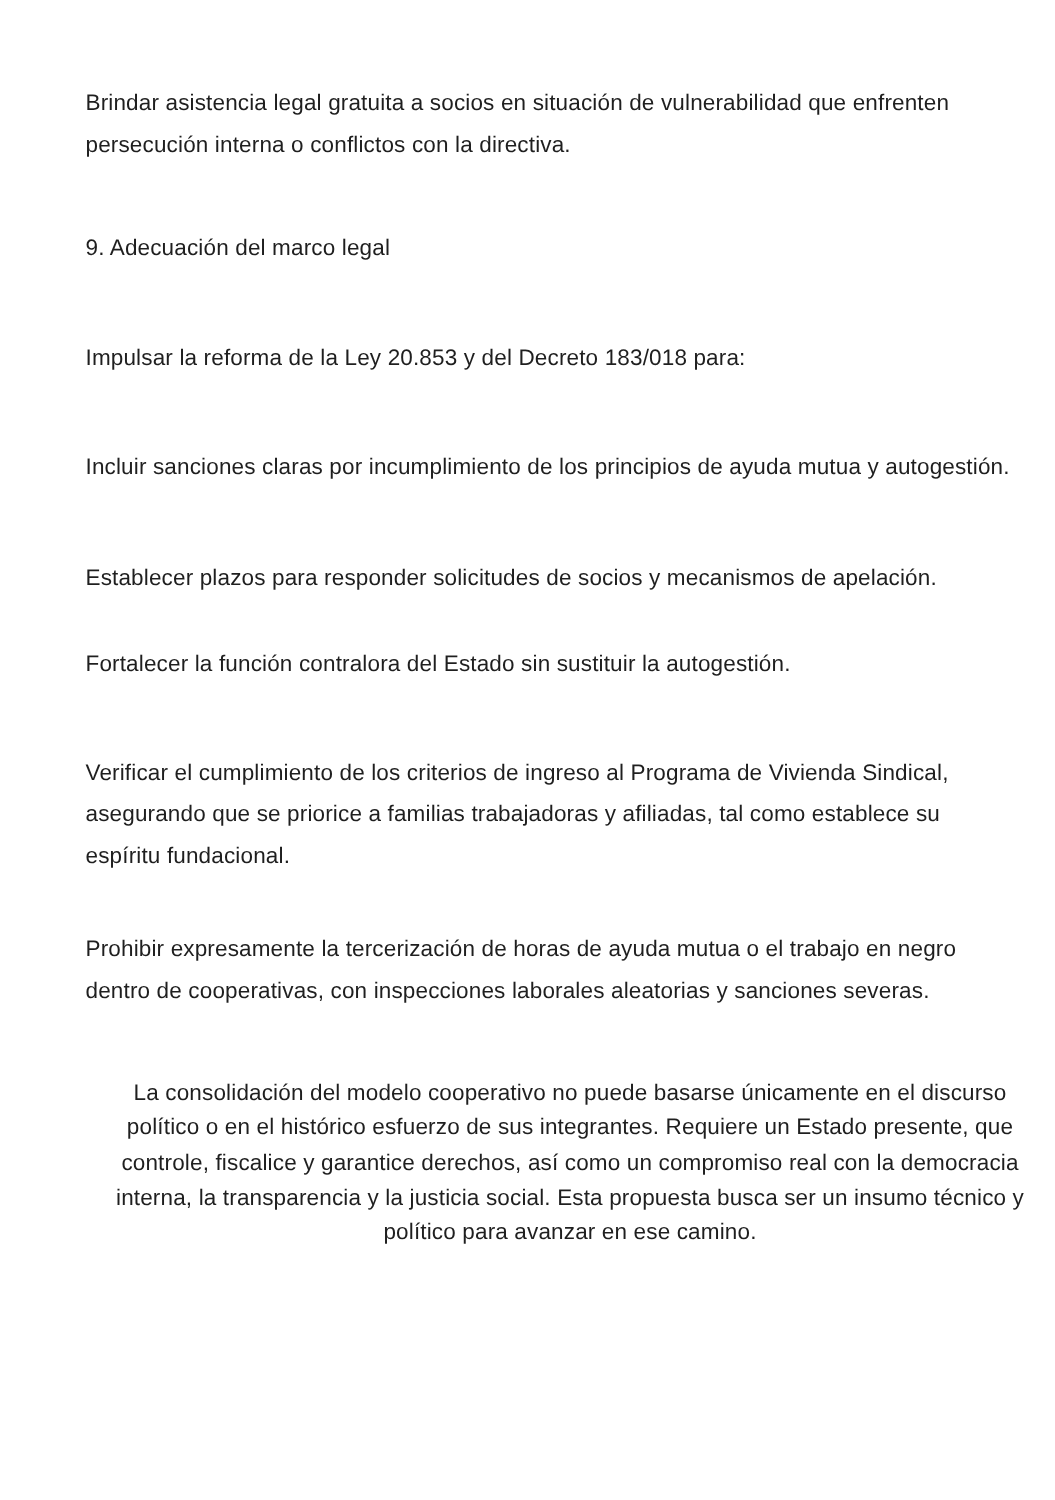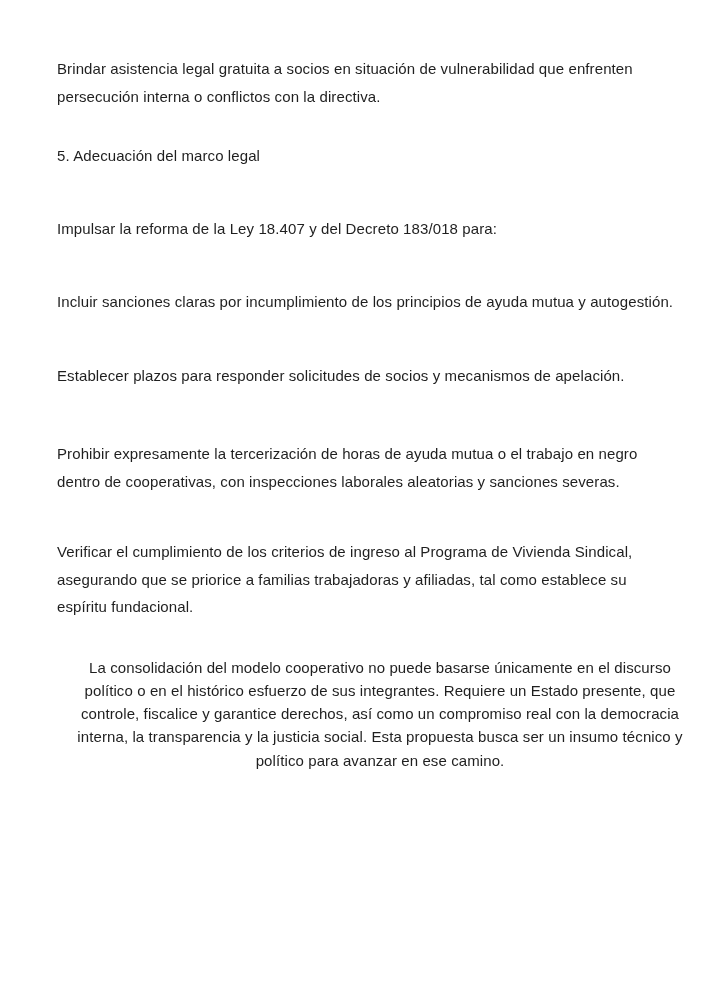--- a/index.html
+++ b/index.html
@@ -30,53 +30,54 @@
 
   
   .lh-a { line-height: 27.5px; }
 
   
   .lh-b { line-height: 23.3px; text-align: center; }
 
   
   h2.blk { font-size: 15px; font-weight: 400; }
 
-  .mb-42 { margin-bottom: 32px; }
+  .mb-42 { margin-bottom: 42px; }
   .mb-45 { margin-bottom: 45px; }
   .mb-46 { margin-bottom: 46px; }
-  .mb-47 { margin-bottom: 51px; }
+  .mb-47 { margin-bottom: 30px; }
   .mb-48 { margin-bottom: 48px; }
   .mb-35 { margin-bottom: 35px; }
   .mb-43 { margin-bottom: 43px; }
   .mb-9  { margin-bottom: 9px; }
 </style>
 </head>
 <body>
 
 <main class="page">
 
   <p class="blk lh-a mb-42">Brindar asistencia legal gratuita a socios en situación de vulnerabilidad que enfrenten
 persecución interna o conflictos con la directiva.</p>
 
-  <h2 class="blk lh-a mb-45">5. Adecuación del marco legal</h2>
+  <h2 class="blk lh-a mb-45">9. Adecuación del marco legal</h2>
 
-  <p class="blk lh-a mb-46">Impulsar la reforma de la Ley 18.407 y del Decreto 183/018 para:</p>
+  <p class="blk lh-a mb-46">Impulsar la reforma de la Ley 20.853 y del Decreto 183/018 para:</p>
 
   <p class="blk lh-a mb-46">Incluir sanciones claras por incumplimiento de los principios de ayuda mutua y autogestión.</p>
 
   <p class="blk lh-a mb-47">Establecer plazos para responder solicitudes de socios y mecanismos de apelación.</p>
 
+  <p class="blk lh-a mb-45">Fortalecer la función contralora del Estado sin sustituir la autogestión.</p>
 
-
-  <p class="blk lh-a mb-43">Prohibir expresamente la tercerización de horas de ayuda mutua o el trabajo en negro
-dentro de cooperativas, con inspecciones laborales aleatorias y sanciones severas.</p>
 
   <p class="blk lh-a mb-35">Verificar el cumplimiento de los criterios de ingreso al Programa de Vivienda Sindical,
 asegurando que se priorice a familias trabajadoras y afiliadas, tal como establece su
 espíritu fundacional.</p>
+
+  <p class="blk lh-a mb-43">Prohibir expresamente la tercerización de horas de ayuda mutua o el trabajo en negro
+dentro de cooperativas, con inspecciones laborales aleatorias y sanciones severas.</p>
 
 
   <p class="blk lh-b">La consolidación del modelo cooperativo no puede basarse únicamente en el discurso
 político o en el histórico esfuerzo de sus integrantes. Requiere un Estado presente, que
 controle, fiscalice y garantice derechos, así como un compromiso real con la democracia
 interna, la transparencia y la justicia social. Esta propuesta busca ser un insumo técnico y
 político para avanzar en ese camino.</p>
 
 </main>
 

